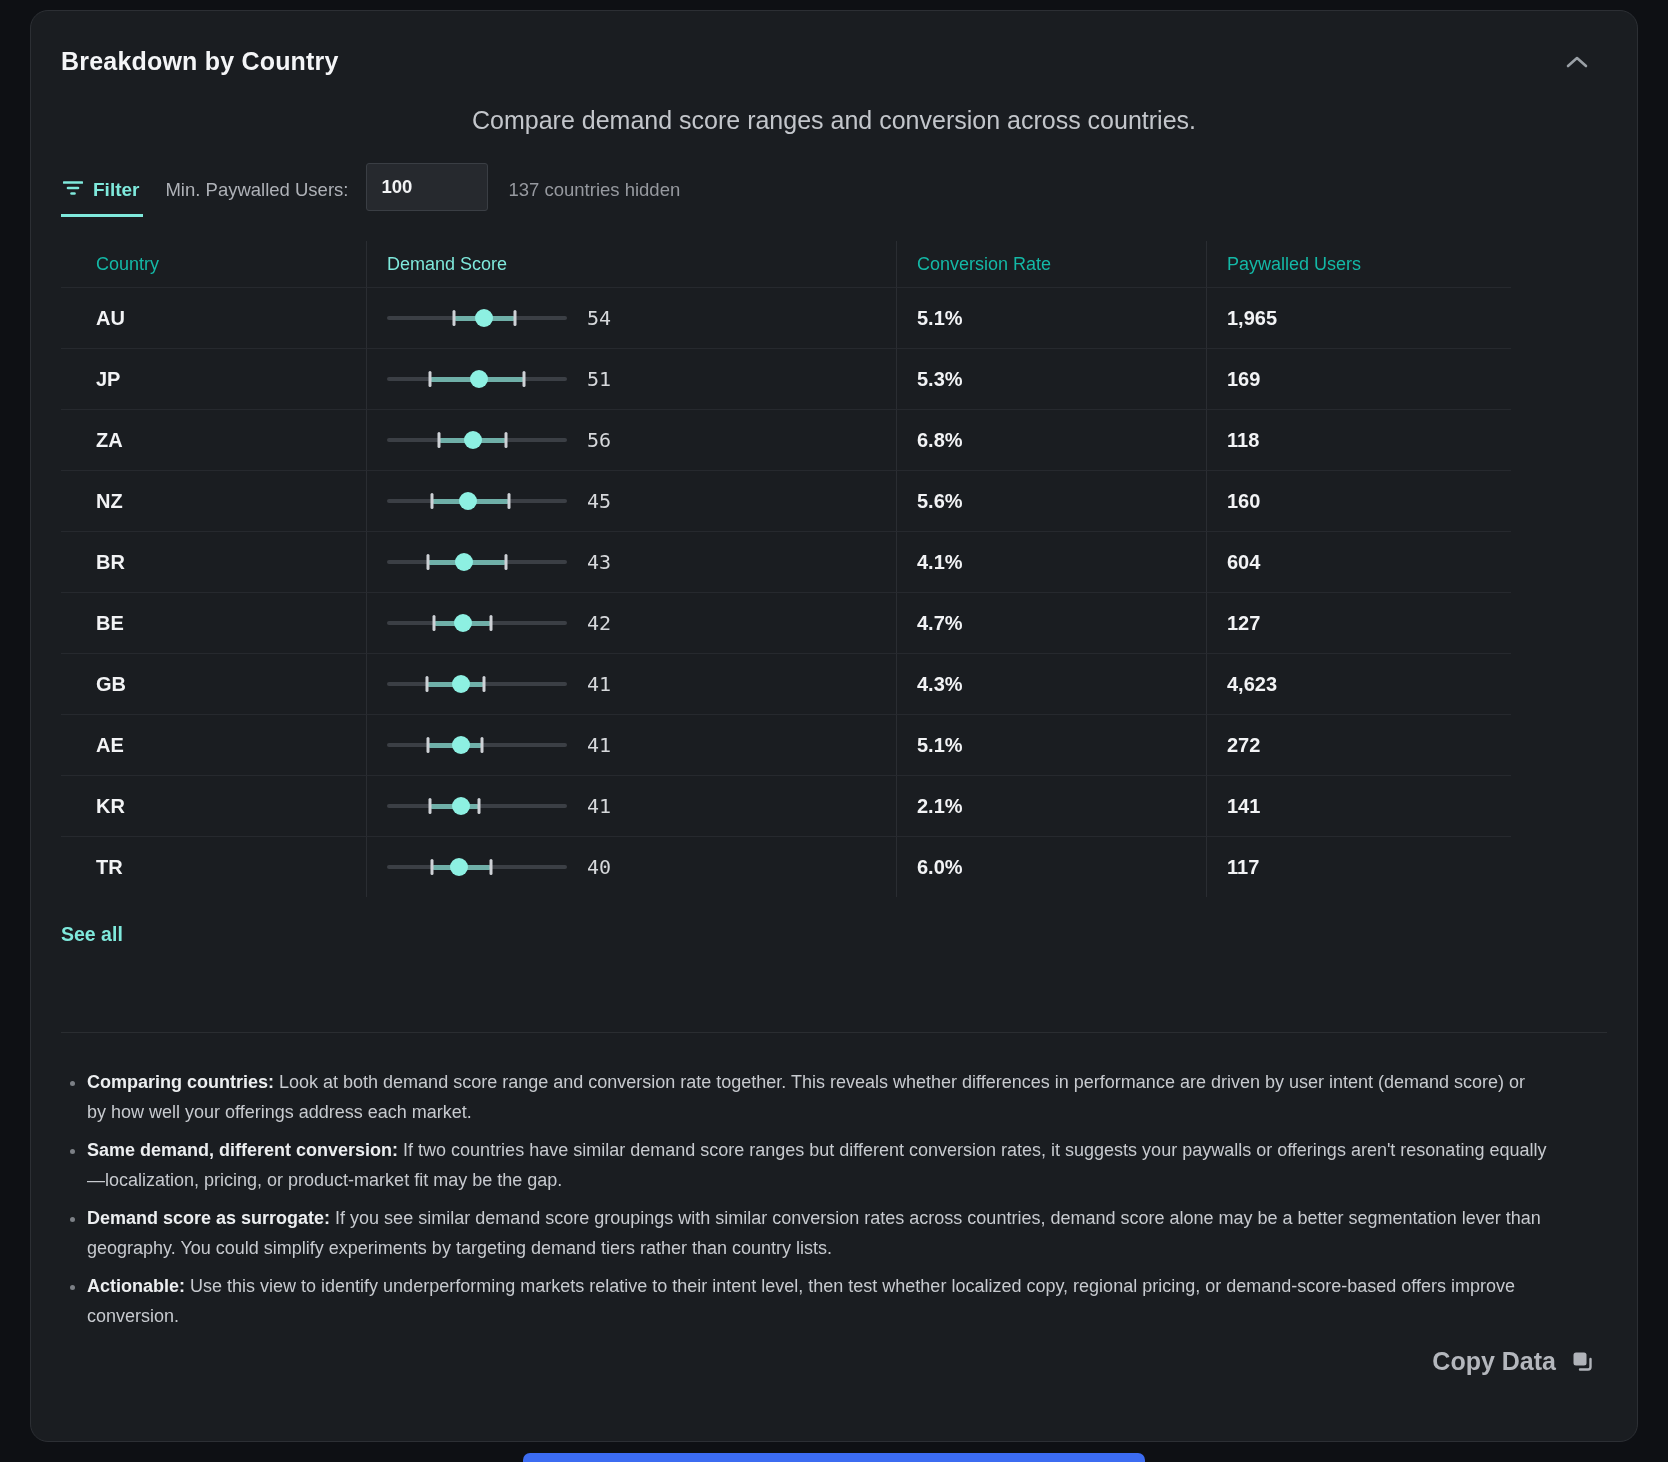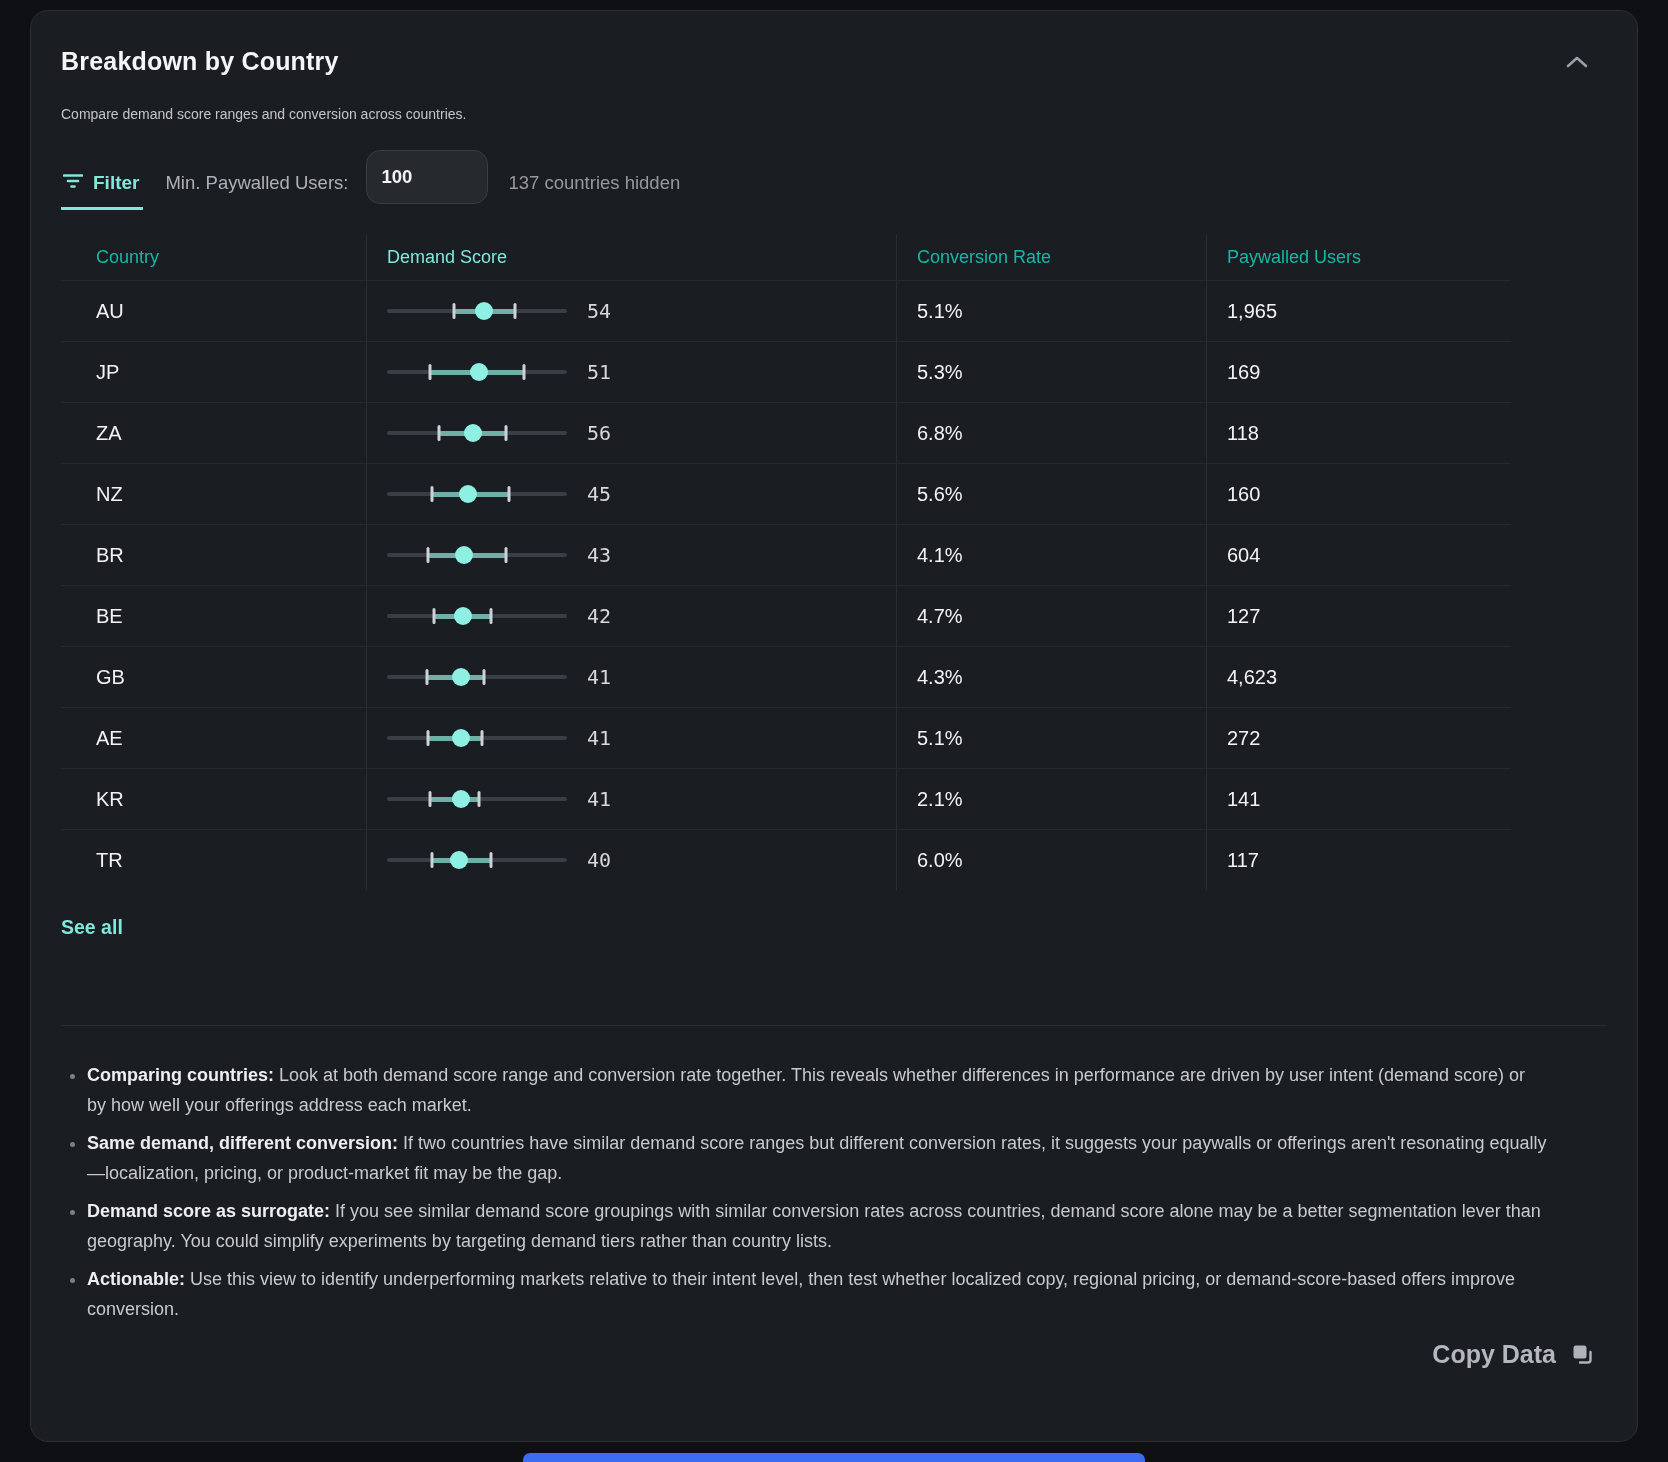--- a/index.html
+++ b/index.html
@@ -9,39 +9,39 @@
     -webkit-font-smoothing:antialiased;
   }
   .card{
     position:absolute;left:30px;top:10px;right:30px;bottom:20px;
     background:#1a1d21;border:1px solid #2c2f34;border-radius:18px;
     padding:36px 30px 0 30px;box-sizing:border-box;
   }
   .card-header{display:flex;justify-content:space-between;align-items:flex-start;}
   .title{font-size:25px;font-weight:700;color:#f4f5f7;letter-spacing:.2px;}
   .collapse-btn{background:none;border:none;padding:4px;margin:4px 14px 0 0;cursor:pointer;line-height:0;}
-  .subtitle{margin-top:30px;font-size:14px;color:#c3c6cb;}
+  .subtitle{margin-top:30px;font-size:25px;color:#c3c6cb;text-align:center;}
 
   .filter-bar{margin-top:28px;display:flex;align-items:flex-end;}
   .filter-tab{display:flex;align-items:center;gap:10px;color:#7fe9dc;font-weight:700;font-size:19px;
     padding:0 4px 13px 2px;border-bottom:3px solid #7fe9dc;cursor:pointer;}
   .mpu-label{margin-left:22px;color:#aeb1b7;font-size:18.5px;padding-bottom:16px;}
-  .mpu-input{margin-left:18px;width:122px;height:54px;background:#26292e;border:1px solid #3a3e44;
-    border-radius:14px;color:#f2f3f5;font-size:18.5px;font-weight:600;padding:16px 14px;box-sizing:border-box;
+  .mpu-input{margin-left:18px;width:122px;height:48px;background:#26292e;border:1px solid #3a3e44;
+    border-radius:3px;color:#f2f3f5;font-size:18.5px;font-weight:600;padding:16px 14px;box-sizing:border-box;
     font-family:"Liberation Sans",sans-serif;margin-bottom:6px;}
   .hidden-note{margin-left:20px;color:#96999f;font-size:18.5px;padding-bottom:16px;}
 
   .table{margin-top:24px;width:1450px;}
   .thead,.trow{display:grid;grid-template-columns:305px 530px 310px 305px;}
   .th{height:46px;display:flex;align-items:center;color:#14b8a6;font-size:18px;padding-left:20px;box-sizing:border-box;cursor:pointer;}
   .th.first{padding-left:35px;}
   .th.sorted{color:#7fe9dc;font-weight:400;}
   .vline{border-left:1px solid #2a2d32;}
   .td{height:61px;border-top:1px solid #26292e;display:flex;align-items:center;
-    padding-left:20px;box-sizing:border-box;color:#f2f3f5;font-weight:400;font-size:20px;}
+    padding-left:20px;box-sizing:border-box;color:#f2f3f5;font-weight:700;font-size:20px;}
   .td.country{padding-left:35px;}
   .td.demand{font-weight:400;}
 
   .slider{position:relative;width:180px;height:20px;}
   .track{position:absolute;top:8px;left:0;right:0;height:4px;background:#3b3f45;border-radius:2px;}
   .fill{position:absolute;top:7.5px;height:5px;background:#6fafa8;border-radius:2px;}
   .tick{position:absolute;top:2px;width:3px;height:16px;background:#ced1d6;border-radius:2px;transform:translateX(-50%);}
   .dot{position:absolute;top:1px;width:18px;height:18px;border-radius:50%;background:#8df0e2;transform:translateX(-50%);}
   .score-val{margin-left:20px;font-family:"DejaVu Sans Mono",monospace;font-size:20px;color:#d6d8db;}
 

